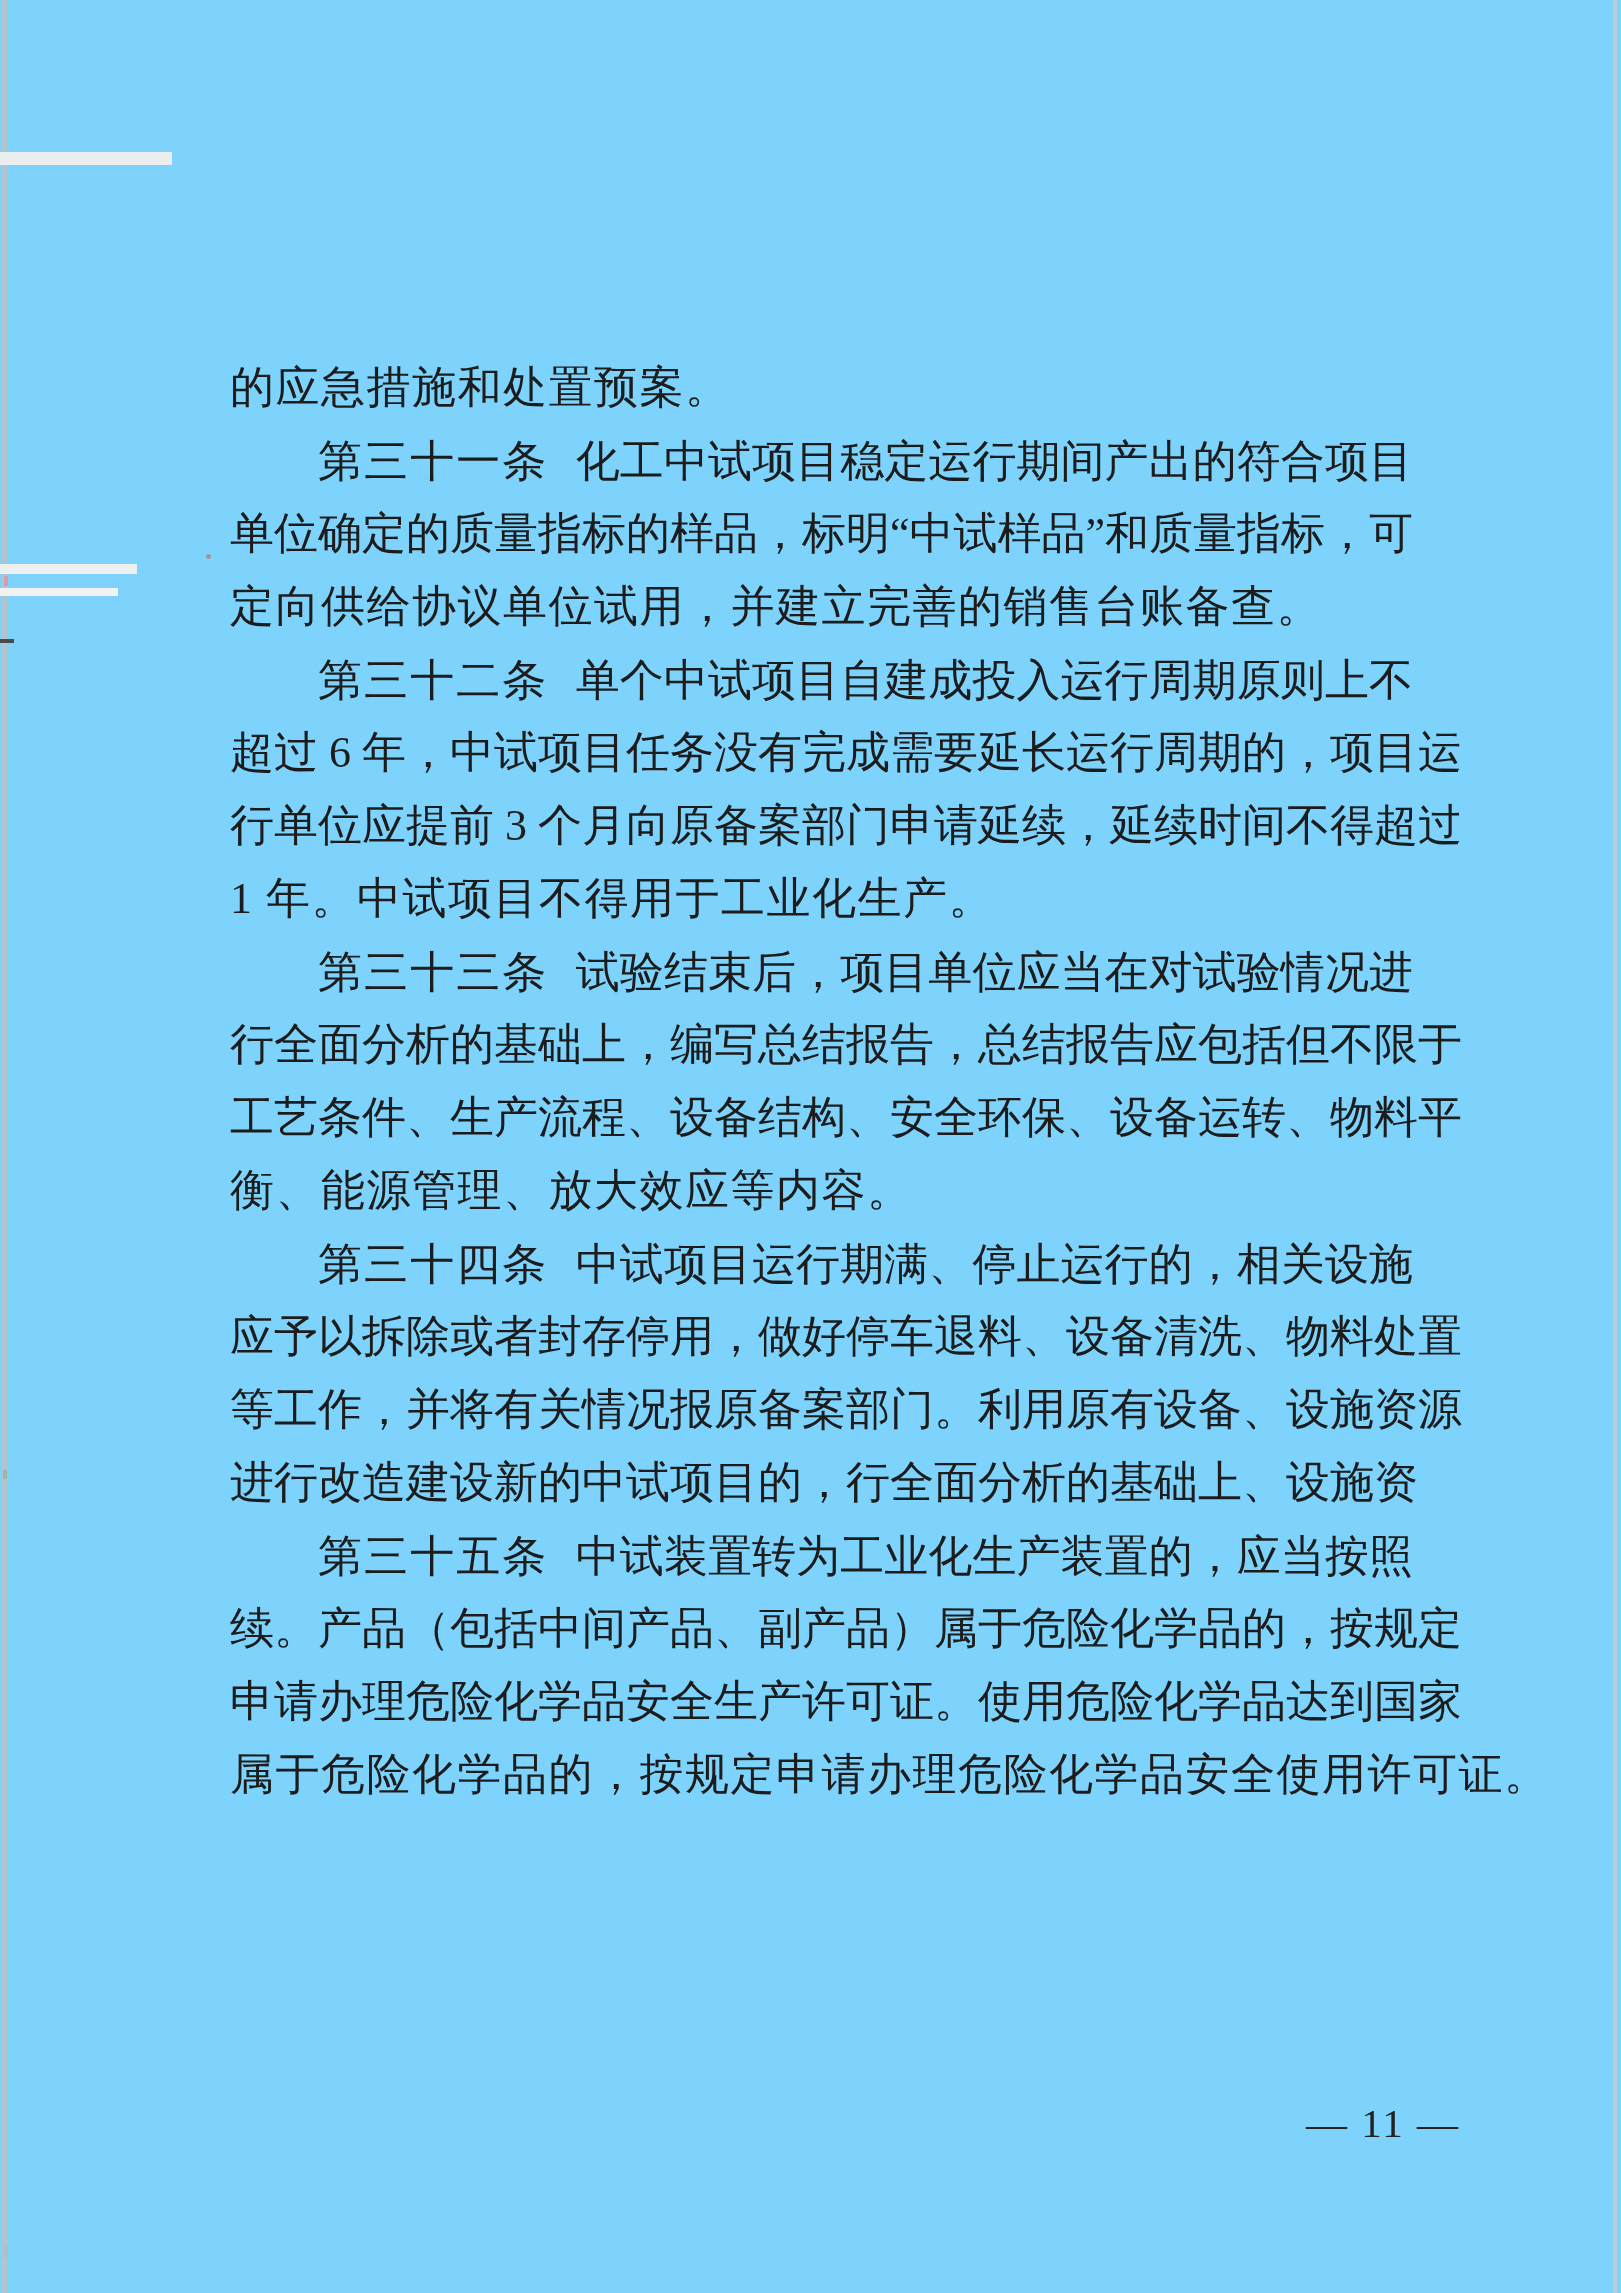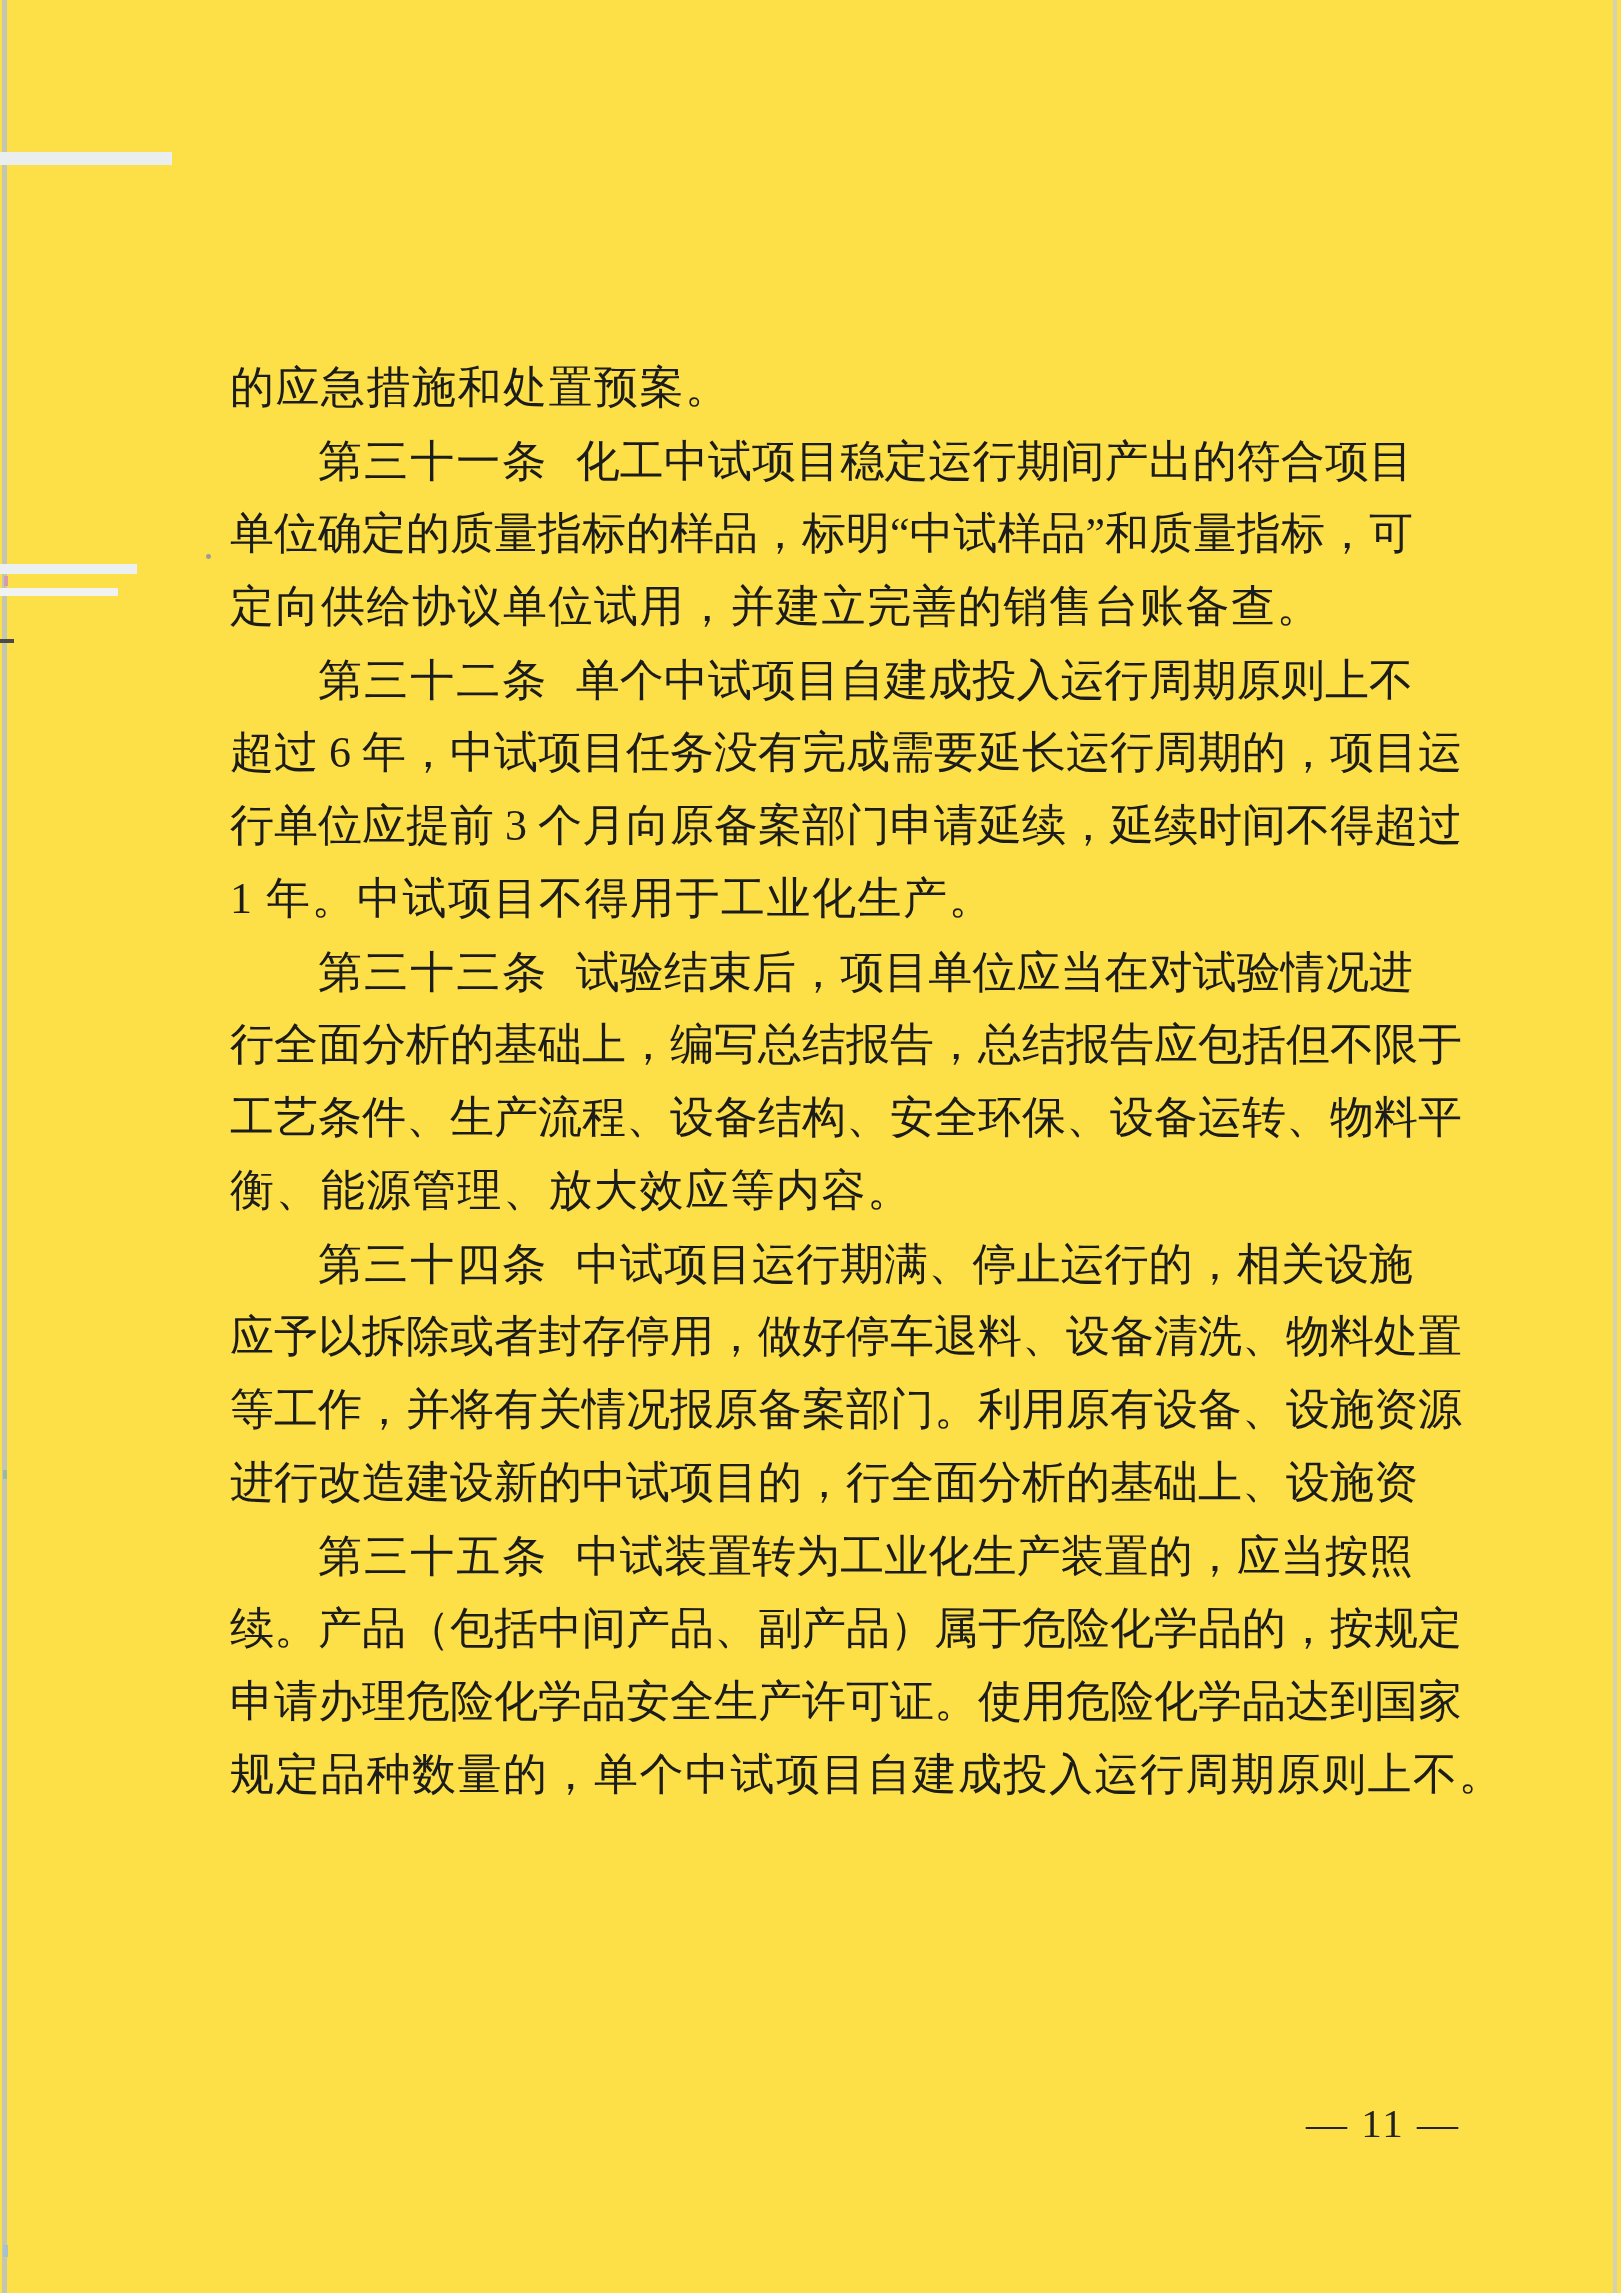--- a/index.html
+++ b/index.html
@@ -5,21 +5,21 @@
   html, body {
     margin: 0;
     padding: 0;
     background: #e9e9e9;
   }
   .page {
     position: relative;
     width: 1621px;
     height: 2294px;
     margin: 0 auto;
-    background: #fde047;
+    background: #7dd3fc;
     overflow: hidden;
     font-family: "Liberation Serif", "DejaVu Serif", serif;
     color: #1c1c1c;
   }
   
   .edge-line-left {
     position: absolute;
     left: 2px; top: 0;
     width: 4.9px; height: 2294px;
     background: #b9c2c6;
@@ -106,19 +106,19 @@
       <div class="line full"><span>行全面分析的基础上，编写总结报告，总结报告应包括但不限于</span></div>
       <div class="line full"><span>工艺条件、生产流程、设备结构、安全环保、设备运转、物料平</span></div>
       <div class="line end"><span>衡、能源管理、放大效应等内容。</span></div>
       <div class="line head"><span class="lead">第三十四条</span><span>中试项目运行期满、停止运行的，相关设施</span></div>
       <div class="line full"><span>应予以拆除或者封存停用，做好停车退料、设备清洗、物料处置</span></div>
       <div class="line full"><span>等工作，并将有关情况报原备案部门。利用原有设备、设施资源</span></div>
       <div class="line full"><span>进行改造建设新的中试项目的，行全面分析的基础上、设施资</span></div>
       <div class="line head"><span class="lead">第三十五条</span><span>中试装置转为工业化生产装置的，应当按照</span></div>
       <div class="line full"><span>续。产品（包括中间产品、副产品）属于危险化学品的，按规定</span></div>
       <div class="line full"><span>申请办理危险化学品安全生产许可证。使用危险化学品达到国家</span></div>
-      <div class="line end"><span>规定品种数量的，单个中试项目自建成投入运行周期原则上不。</span></div>
+      <div class="line end"><span>属于危险化学品的，按规定申请办理危险化学品安全使用许可证。</span></div>
     </div>
 
   <div class="page-number">— 11 —</div>
 
 </div>
 
 
 </body></html>

